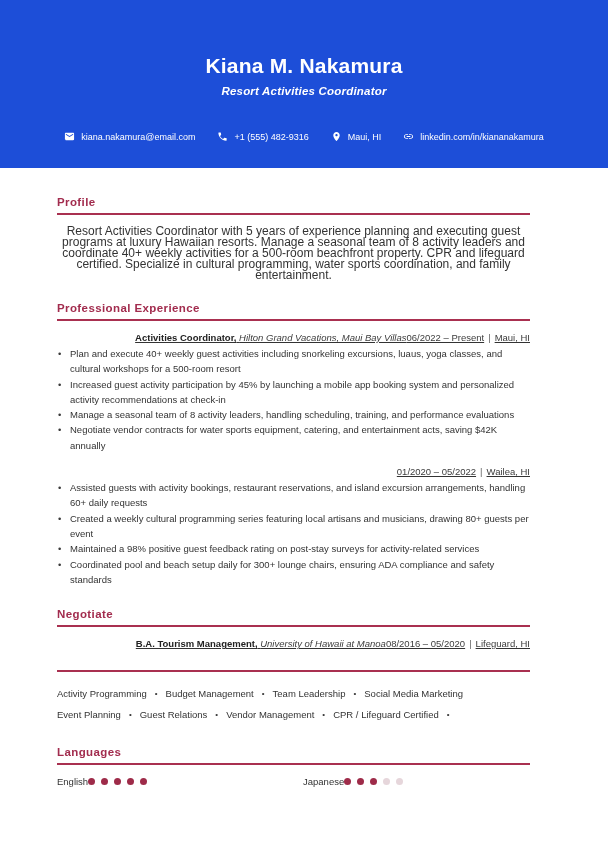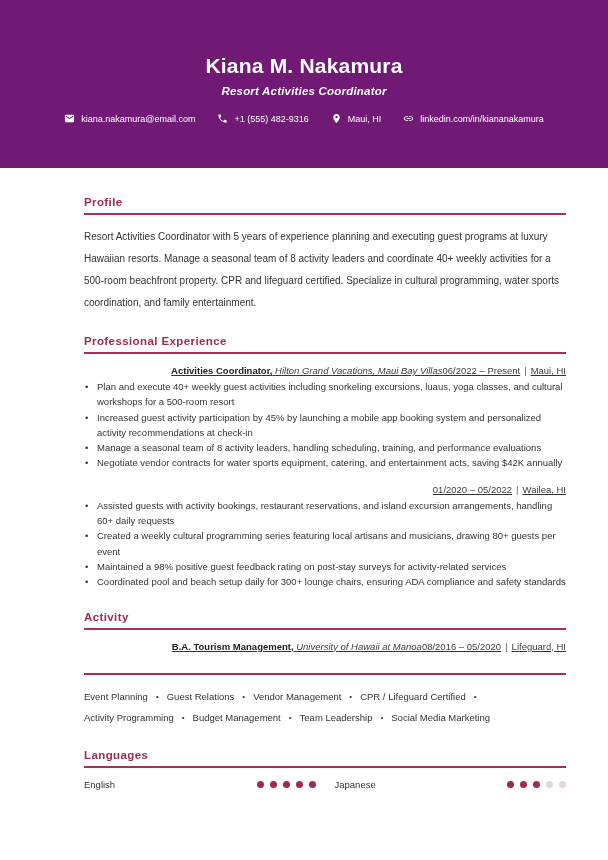--- a/index.html
+++ b/index.html
@@ -6,59 +6,60 @@
   body {
     width:608px; height:860px;
     background:#ffffff;
     font-family:"Liberation Sans","DejaVu Sans",sans-serif;
     color:#333333;
     overflow:hidden;
   }
 
   
   .hero {
-    background:#701a75;
+    background:#1d4ed8;
     height:168px;
     box-sizing:border-box;
     padding-top:54px;
     color:#ffffff;
     display:flex; flex-direction:column; align-items:center;
   }
   .hero-name {
     font-size:21px; font-weight:700; letter-spacing:0.2px;
     line-height:24px;
   }
   .hero-title {
     font-size:11.5px; font-style:italic; font-weight:700;
     margin-top:7px; letter-spacing:0.2px;
   }
   .hero-contacts {
-    margin-top:16px;
+    margin-top:34px;
     display:flex; align-items:center; gap:22px;
     font-size:9px;
   }
   .contact-item { display:flex; align-items:center; gap:6px; }
   .contact-item svg { width:11px; height:11px; fill:#ffffff; display:block; }
 
   
-  main { padding:28px 42px 0 57px;margin-left:27px; }
+  main { padding:28px 78px 0 57px; }
 
   section { margin-bottom:21px; }
   .sec-heading {
     font-size:11.5px; font-weight:700; color:#A22C4E;
     letter-spacing:0.4px; margin:0 0 5px 0;
   }
   .sec-rule {
     border:none; border-top:2px solid #A93050;
     margin:0 0 11px 0;
   }
 
   .body-text {
-    font-size:10px; line-height:22px; color:#333333;
+    font-size:12px; line-height:11px; color:#333333;
     margin:0;
+    text-align:center;
   }
 
   
   .job { margin-bottom:13px; }
   .job-row {
     display:flex; justify-content:flex-end; align-items:baseline;
     font-size:9.5px; margin-bottom:3px;text-decoration:underline;
   }
   .job-title { font-weight:700; color:#222222; }
   .job-company { font-style:italic; color:#3c3c3c; }
@@ -74,21 +75,21 @@
     content:"•"; position:absolute; left:1px; top:0;
     color:#3a3a3a; font-size:9.5px;
   }
 
   
   .skills-line { font-size:9.5px; color:#333333; line-height:21px; }
   .skill-sep { color:#3a3a3a; margin:0 8px; font-size:8px; vertical-align:1px; }
 
   
   .lang-grid { display:flex; gap:19px; margin-top:2px; }
-  .lang-col { flex:1; display:flex; justify-content:space-between; align-items:center; }
+  .lang-col { flex:1; display:flex; justify-content:flex-start; align-items:center; }
   .lang-name { font-size:9.5px; color:#333333; }
   .lang-dots { display:flex; gap:6px; }
   .lang-dot { width:7px; height:7px; border-radius:50%; }
   .lang-dot.filled { background:#9E2B49; }
   .lang-dot.empty  { background:#E6D6DB; }
 </style>
 </head>
 <body>
 
 <header class="hero">
@@ -169,40 +170,40 @@
       <ul class="bullets">
         <li>Assisted guests with activity bookings, restaurant reservations, and island excursion arrangements, handling 60+ daily requests</li>
         <li>Created a weekly cultural programming series featuring local artisans and musicians, drawing 80+ guests per event</li>
         <li>Maintained a 98% positive guest feedback rating on post-stay surveys for activity-related services</li>
         <li>Coordinated pool and beach setup daily for 300+ lounge chairs, ensuring ADA compliance and safety standards</li>
       </ul>
     </div>
   </section>
 
   <section>
-    <h2 class="sec-heading">Activity</h2>
+    <h2 class="sec-heading">Negotiate</h2>
     <hr class="sec-rule">
     <div class="job-row">
       <div>
         <span class="job-title">B.A. Tourism Management,</span>
         <span class="job-company">University of Hawaii at Manoa</span>
       </div>
       <div class="job-meta">
         <span>08/2016 – 05/2020</span><span class="pipe">|</span><span>Lifeguard, HI</span>
       </div>
     </div>
   </section>
 
   <section>
     <hr class="sec-rule">
     <div class="skills-line">
+      <span>Activity Programming</span><span class="skill-sep">•</span><span>Budget Management</span><span class="skill-sep">•</span><span>Team Leadership</span><span class="skill-sep">•</span><span>Social Media Marketing</span>
+    </div>
+    <div class="skills-line">
       <span>Event Planning</span><span class="skill-sep">•</span><span>Guest Relations</span><span class="skill-sep">•</span><span>Vendor Management</span><span class="skill-sep">•</span><span>CPR / Lifeguard Certified</span><span class="skill-sep">•</span>
-    </div>
-    <div class="skills-line">
-      <span>Activity Programming</span><span class="skill-sep">•</span><span>Budget Management</span><span class="skill-sep">•</span><span>Team Leadership</span><span class="skill-sep">•</span><span>Social Media Marketing</span>
     </div>
   </section>
 
   <section>
     <h2 class="sec-heading">Languages</h2>
     <hr class="sec-rule">
     <div class="lang-grid">
       <div class="lang-col">
         <span class="lang-name">English</span>
         <span class="lang-dots">

